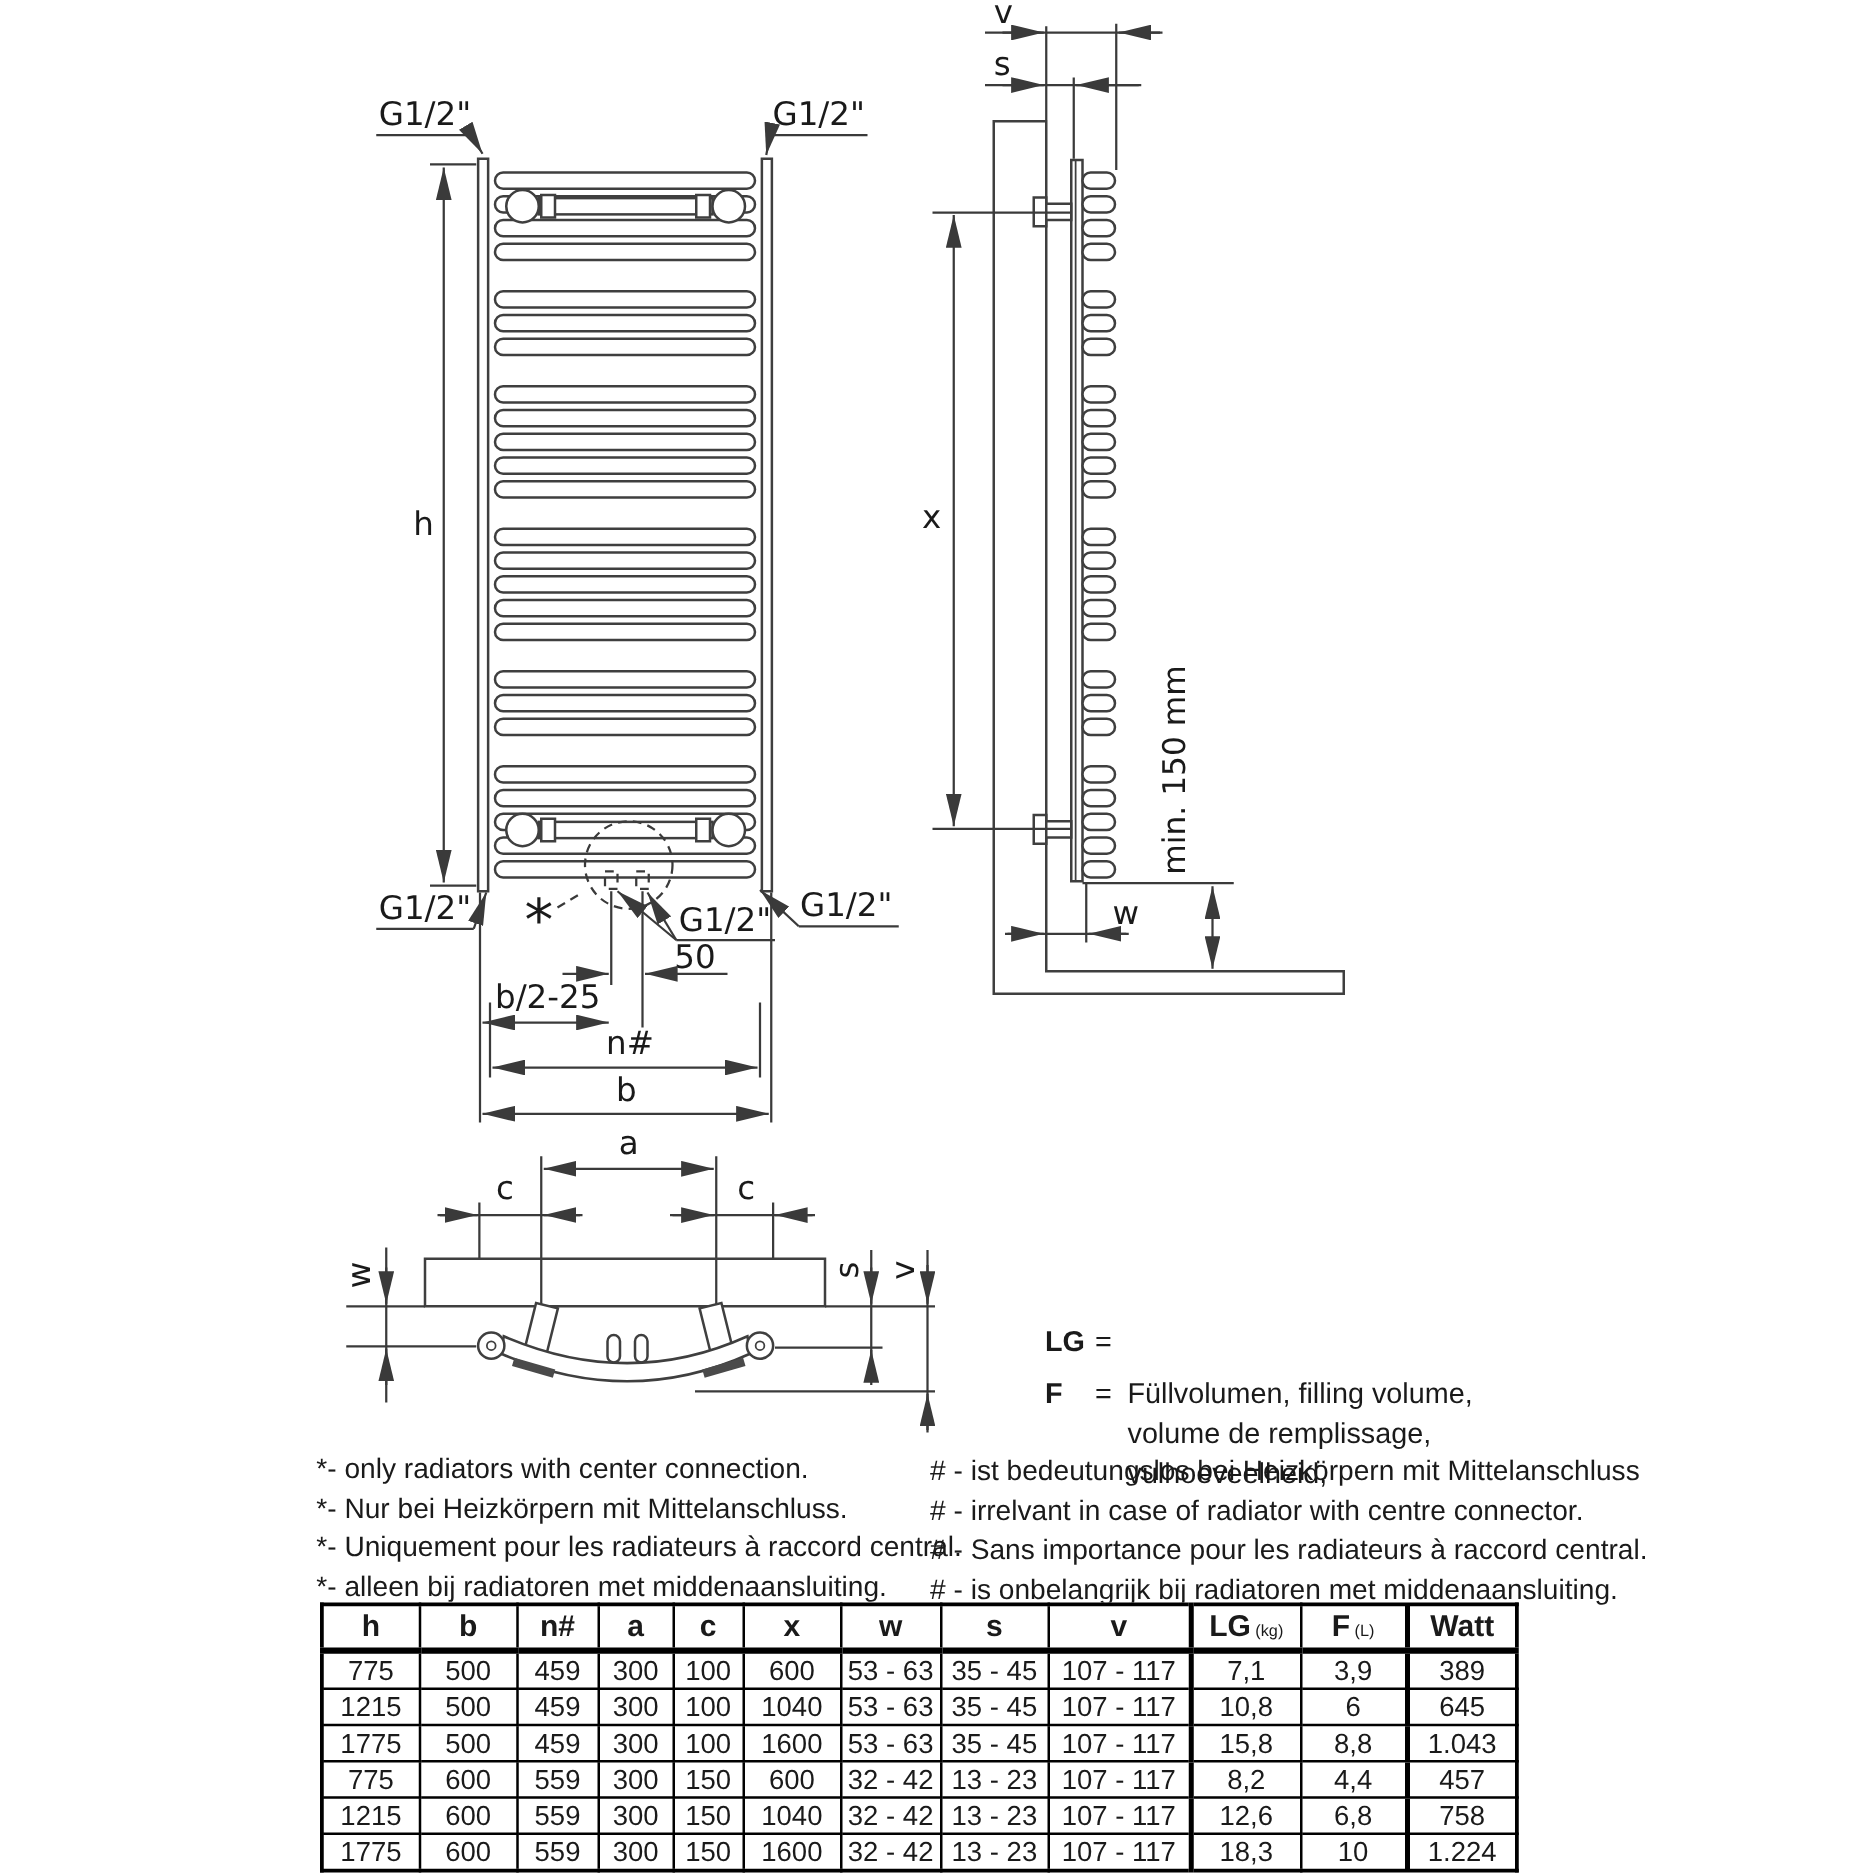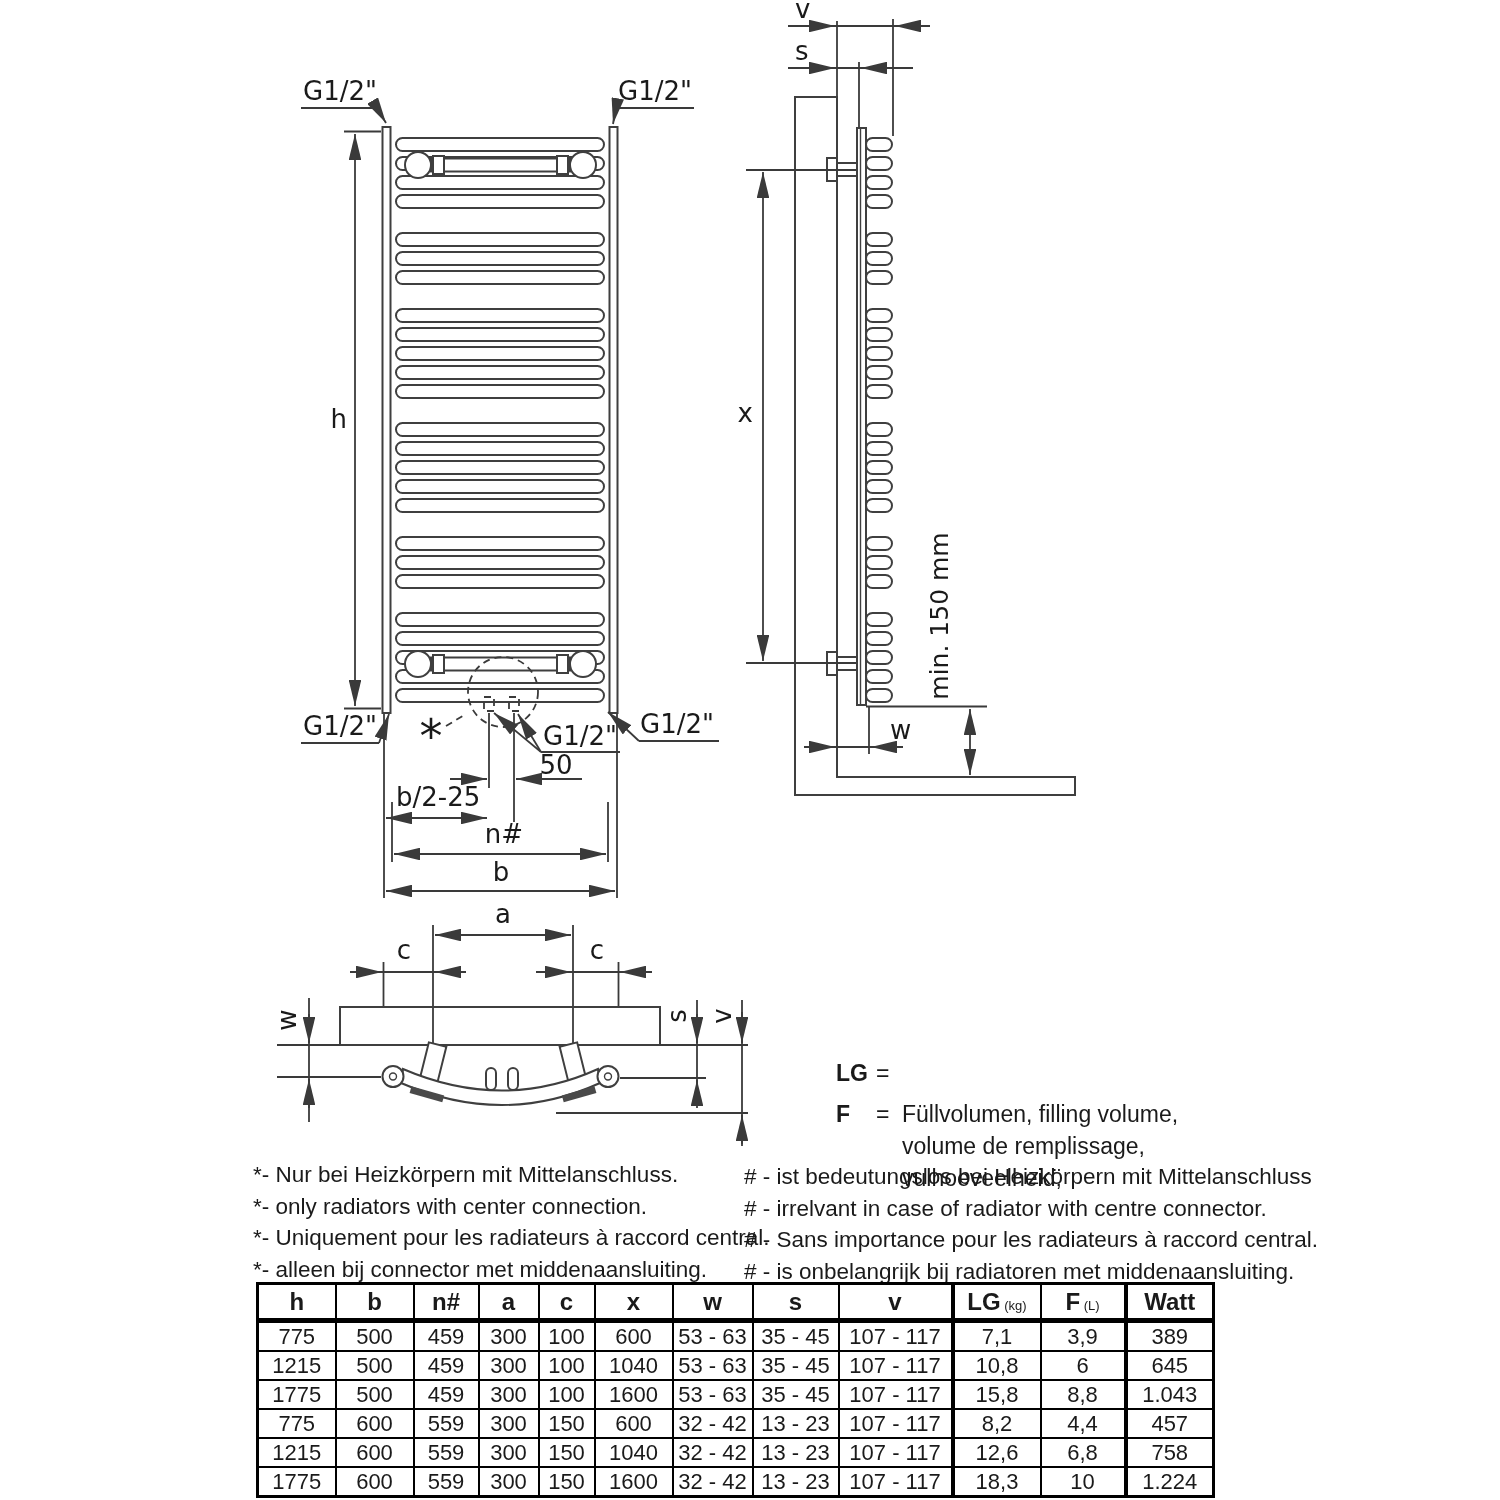--- a/index.html
+++ b/index.html
@@ -308,24 +308,24 @@
       <span class="legend-term">F</span>
       <span class="legend-eq">=</span>
       <div class="legend-defs">
         <div>Füllvolumen, filling volume,</div>
         <div>volume de remplissage, vulhoeveelheid,</div>
       </div>
     </div>
   </div>
 
   <div class="fnotes fn-star">
+    <div>*- only radiators with center connection.</div>
     <div>*- Nur bei Heizkörpern mit Mittelanschluss.</div>
-    <div>*- only radiators with center connection.</div>
     <div>*- Uniquement pour les radiateurs à raccord central.</div>
-    <div>*- alleen bij connector met middenaansluiting.</div>
+    <div>*- alleen bij radiatoren met middenaansluiting.</div>
   </div>
   <div class="fnotes fn-hash">
     <div># - ist bedeutungslos bei Heizkörpern mit Mittelanschluss</div>
     <div># - irrelvant in case of radiator with centre connector.</div>
     <div># - Sans importance pour les radiateurs à raccord central.</div>
     <div># - is onbelangrijk bij radiatoren met middenaansluiting.</div>
   </div>
 
   <div class="tblwrap">
     <table class="spec">

